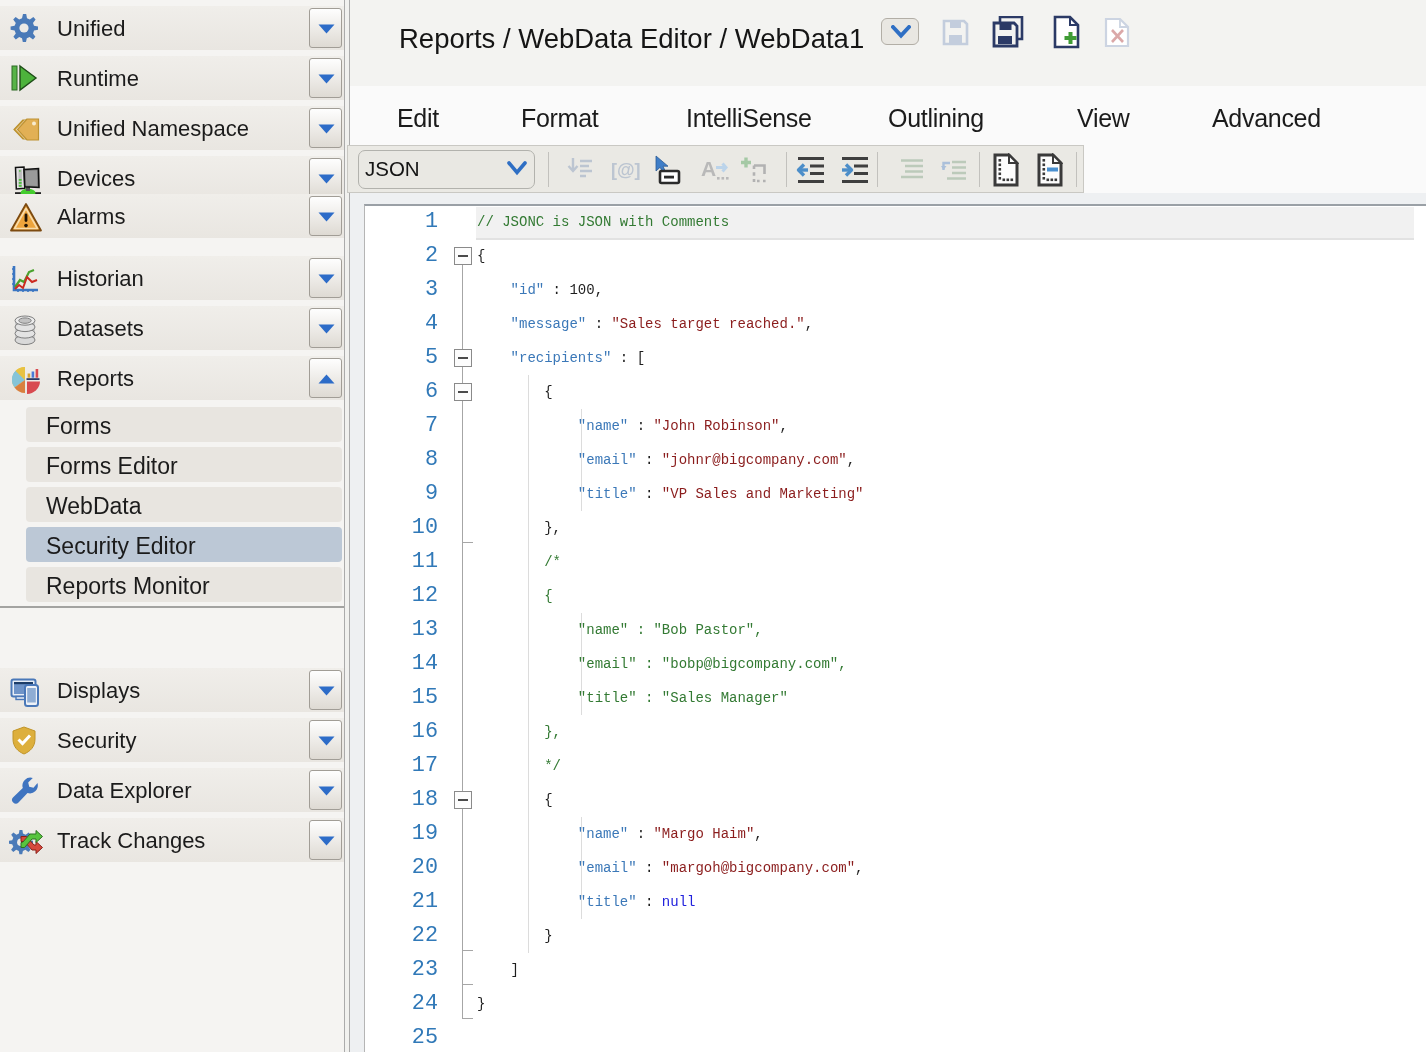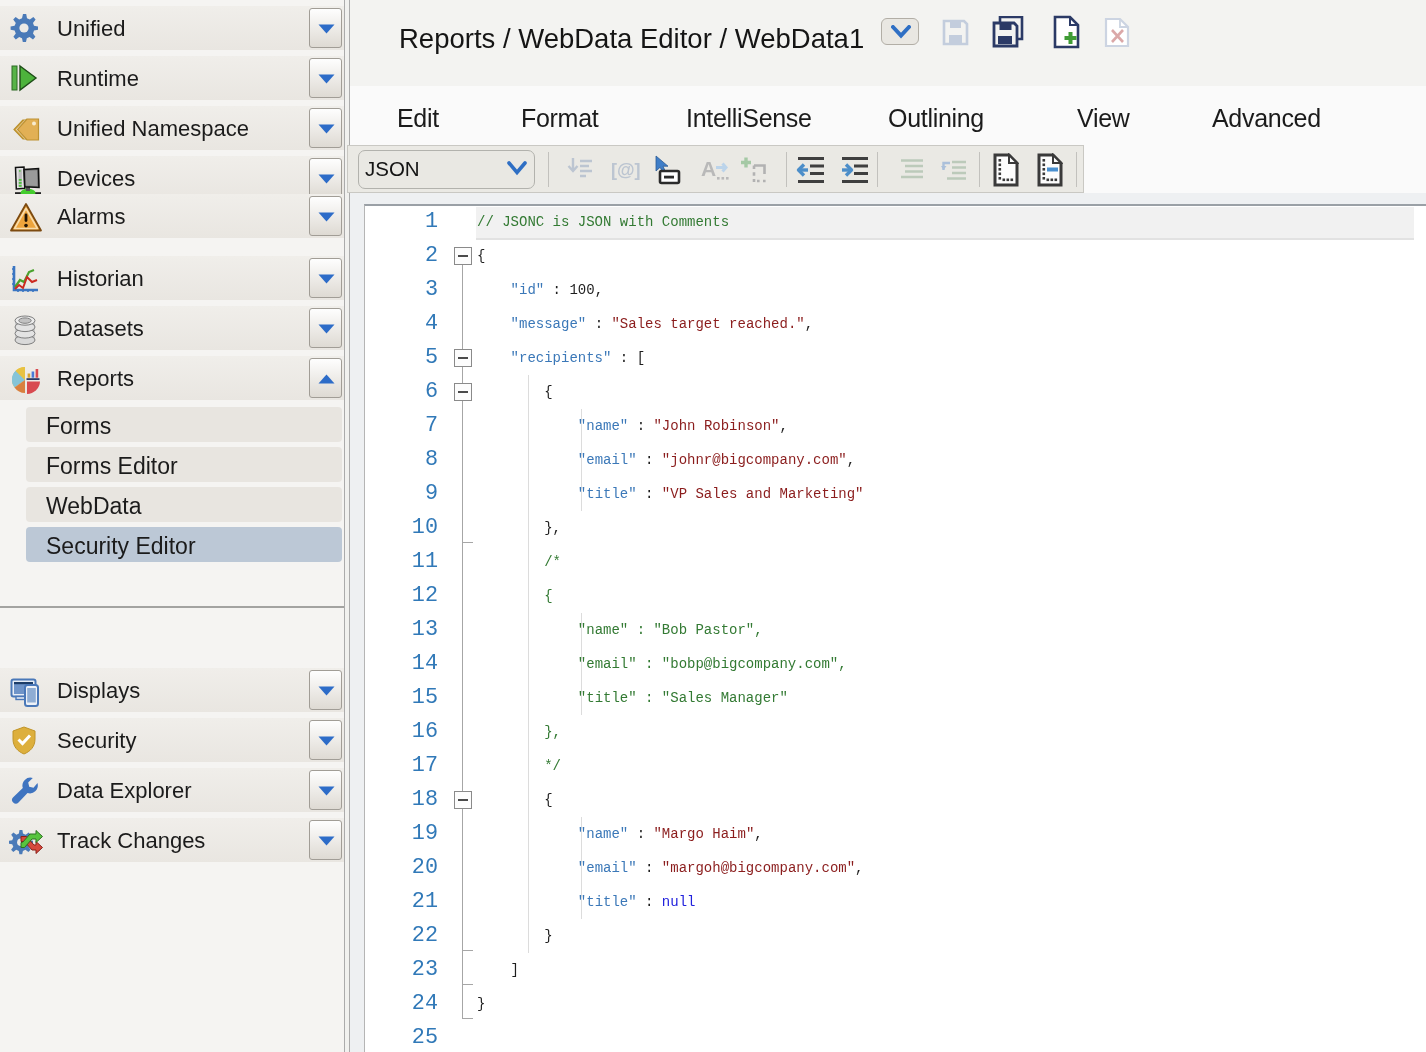--- a/index.html
+++ b/index.html
@@ -186,20 +186,21 @@
       <div class="ddbtn">
         <svg width="19" height="15" viewBox="0 0 19 15">
           <path d="M1.5 12.5 17.5 12.5 9.5 3.5Z" fill="#2d6cc8"></path>
         </svg>
       </div>
     </div>
 <div class="subrow" style="top:407px;"><span>Forms</span></div>
 <div class="subrow" style="top:447px;"><span>Forms Editor</span></div>
 <div class="subrow" style="top:487px;"><span>WebData</span></div>
 <div class="subrow sel" style="top:527px;"><span>Security Editor</span></div>
+<div class="subrow" style="top:567px;"><span>Reports Monitor</span></div>
 <div class="srow" style="top:668px;">
       <svg class="icn" width="34" height="34" viewBox="0 0 34 34">
         <rect x="2.5" y="4.5" width="24" height="17" rx="2" fill="#e8eef6" stroke="#4a78b8" stroke-width="2"></rect>
         <rect x="5" y="7" width="19" height="12" fill="#6f94c8"></rect>
         <rect x="5" y="7" width="19" height="2.2" fill="#1d3d68"></rect>
         <rect x="7" y="21.5" width="12" height="3" fill="#dfe7f2" stroke="#4a78b8" stroke-width="1.4"></rect>
         <rect x="16" y="10" width="13" height="21" rx="2.5" fill="#eef2f8" stroke="#4a78b8" stroke-width="2"></rect>
         <rect x="18.2" y="13" width="8.6" height="14.5" fill="#8fadd4"></rect>
       </svg>
       <div class="lbl">Displays</div>

